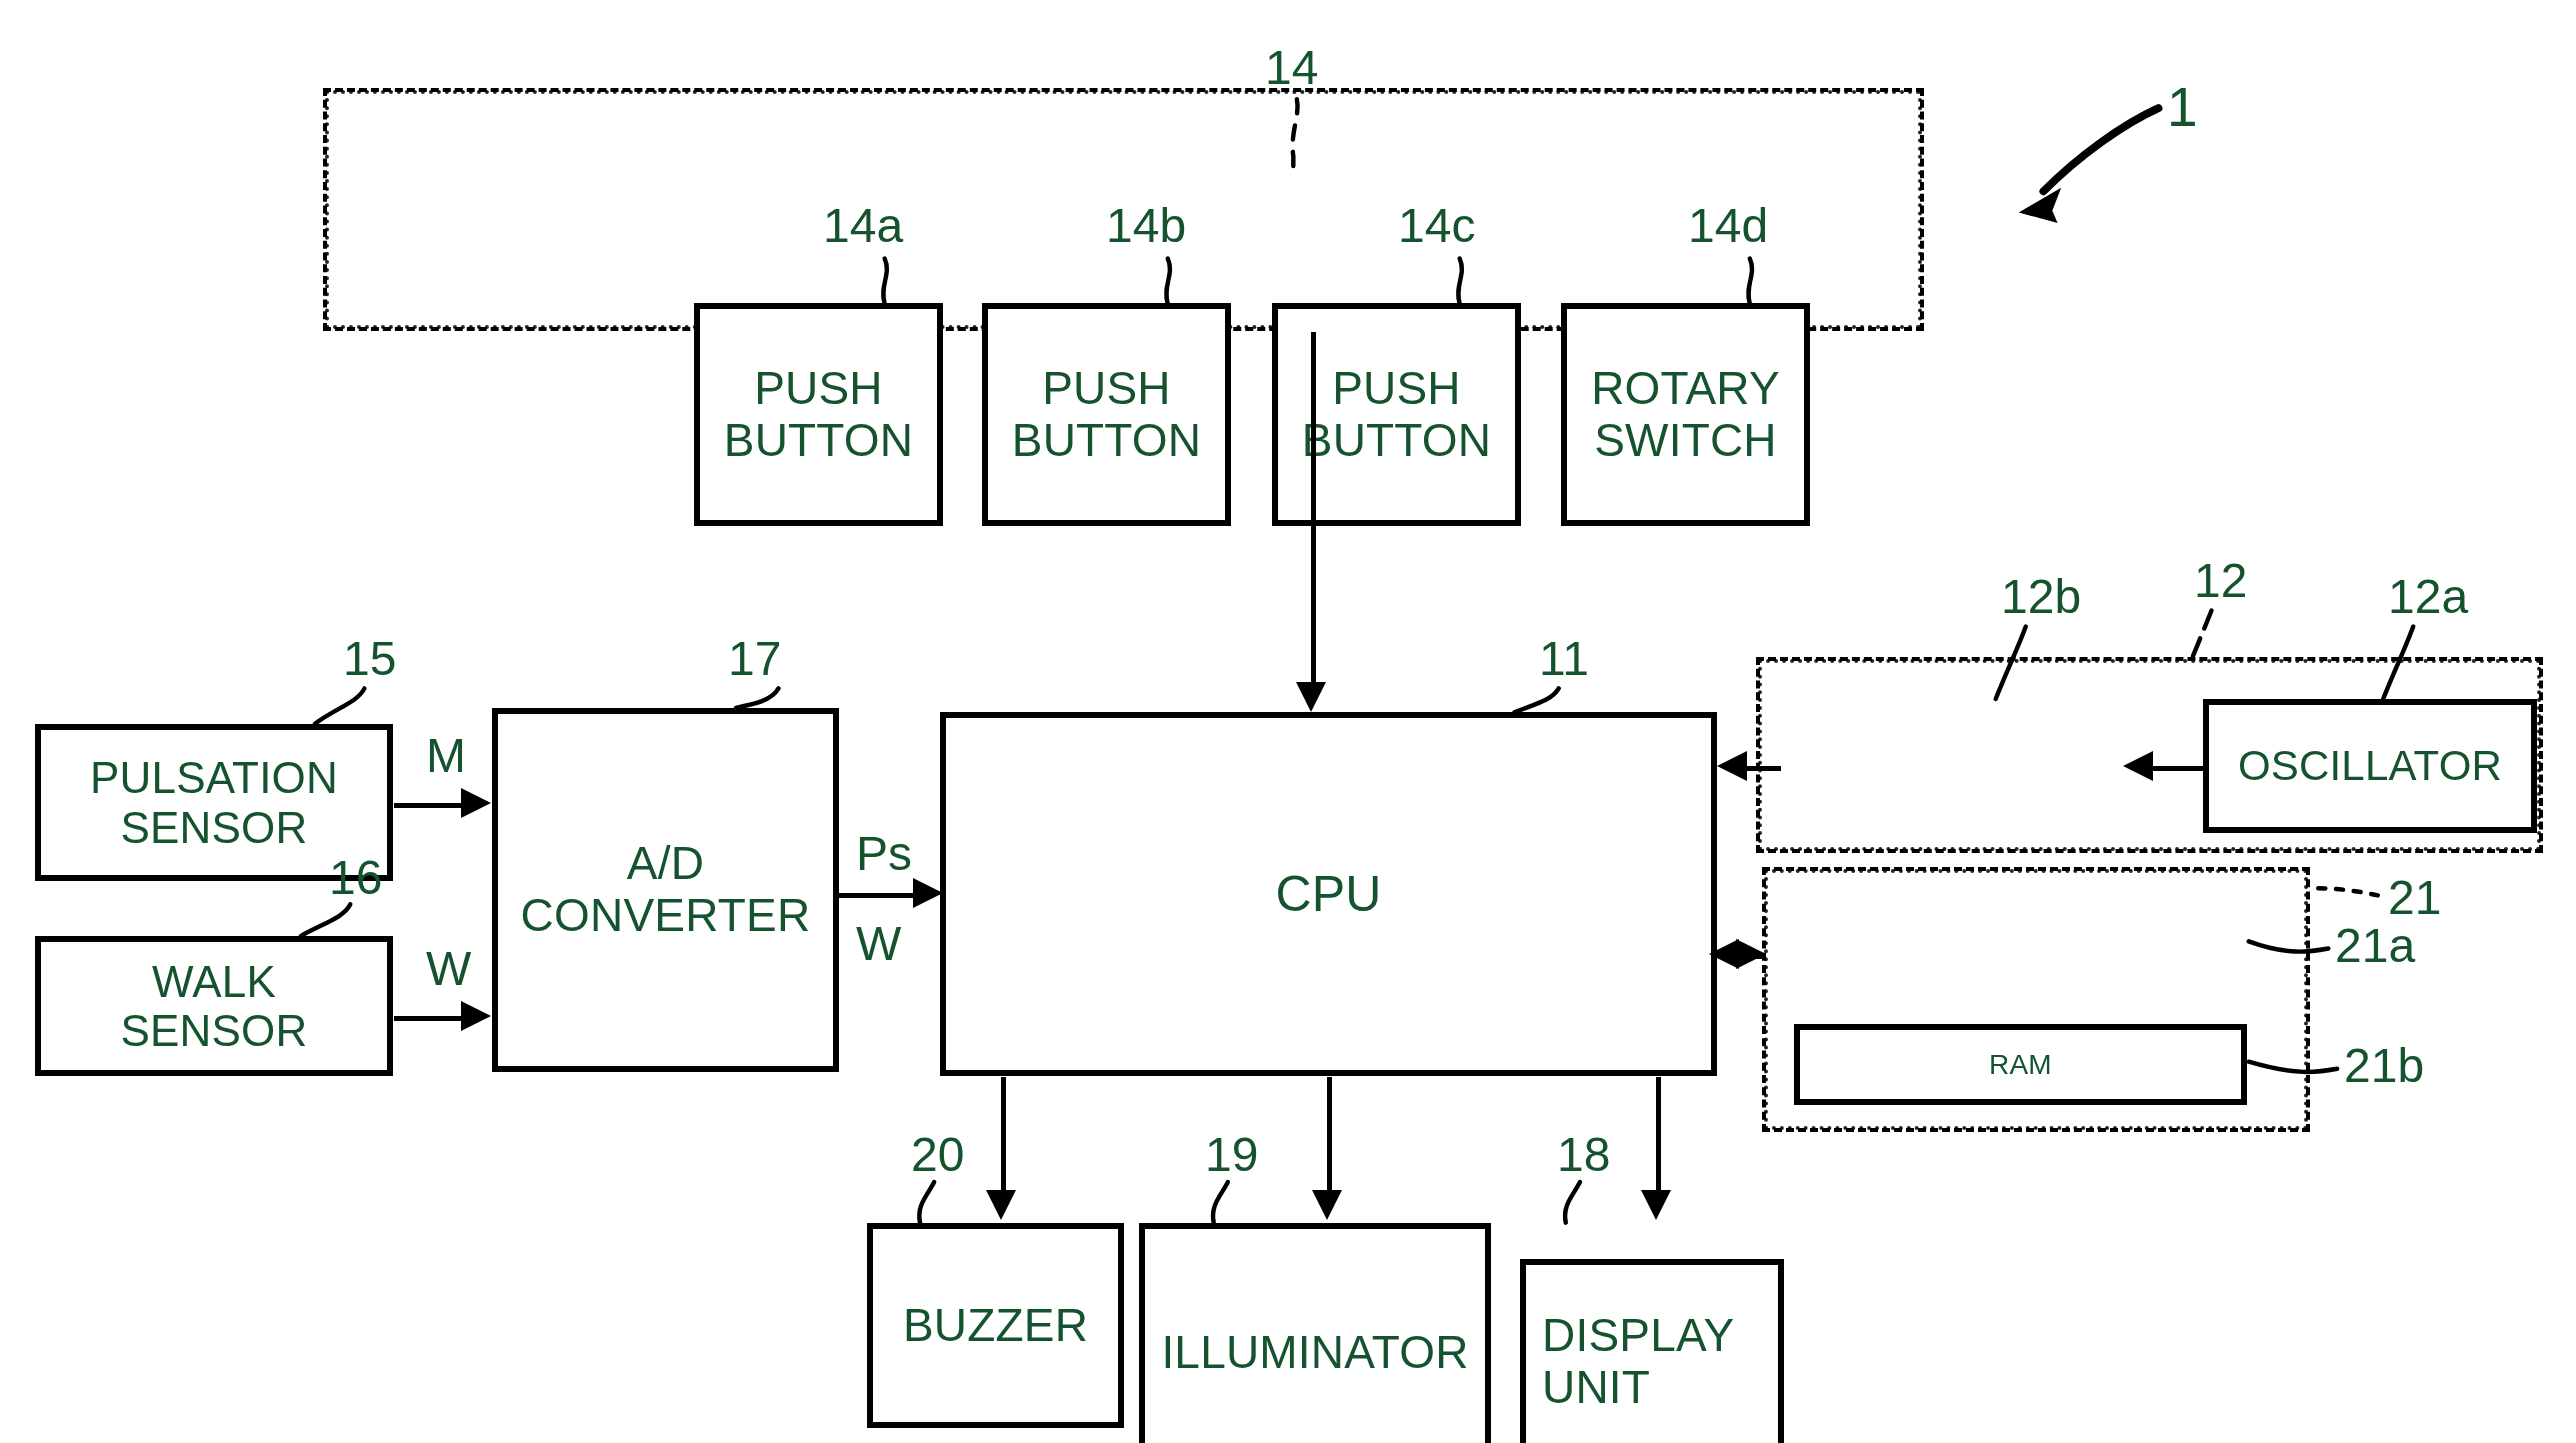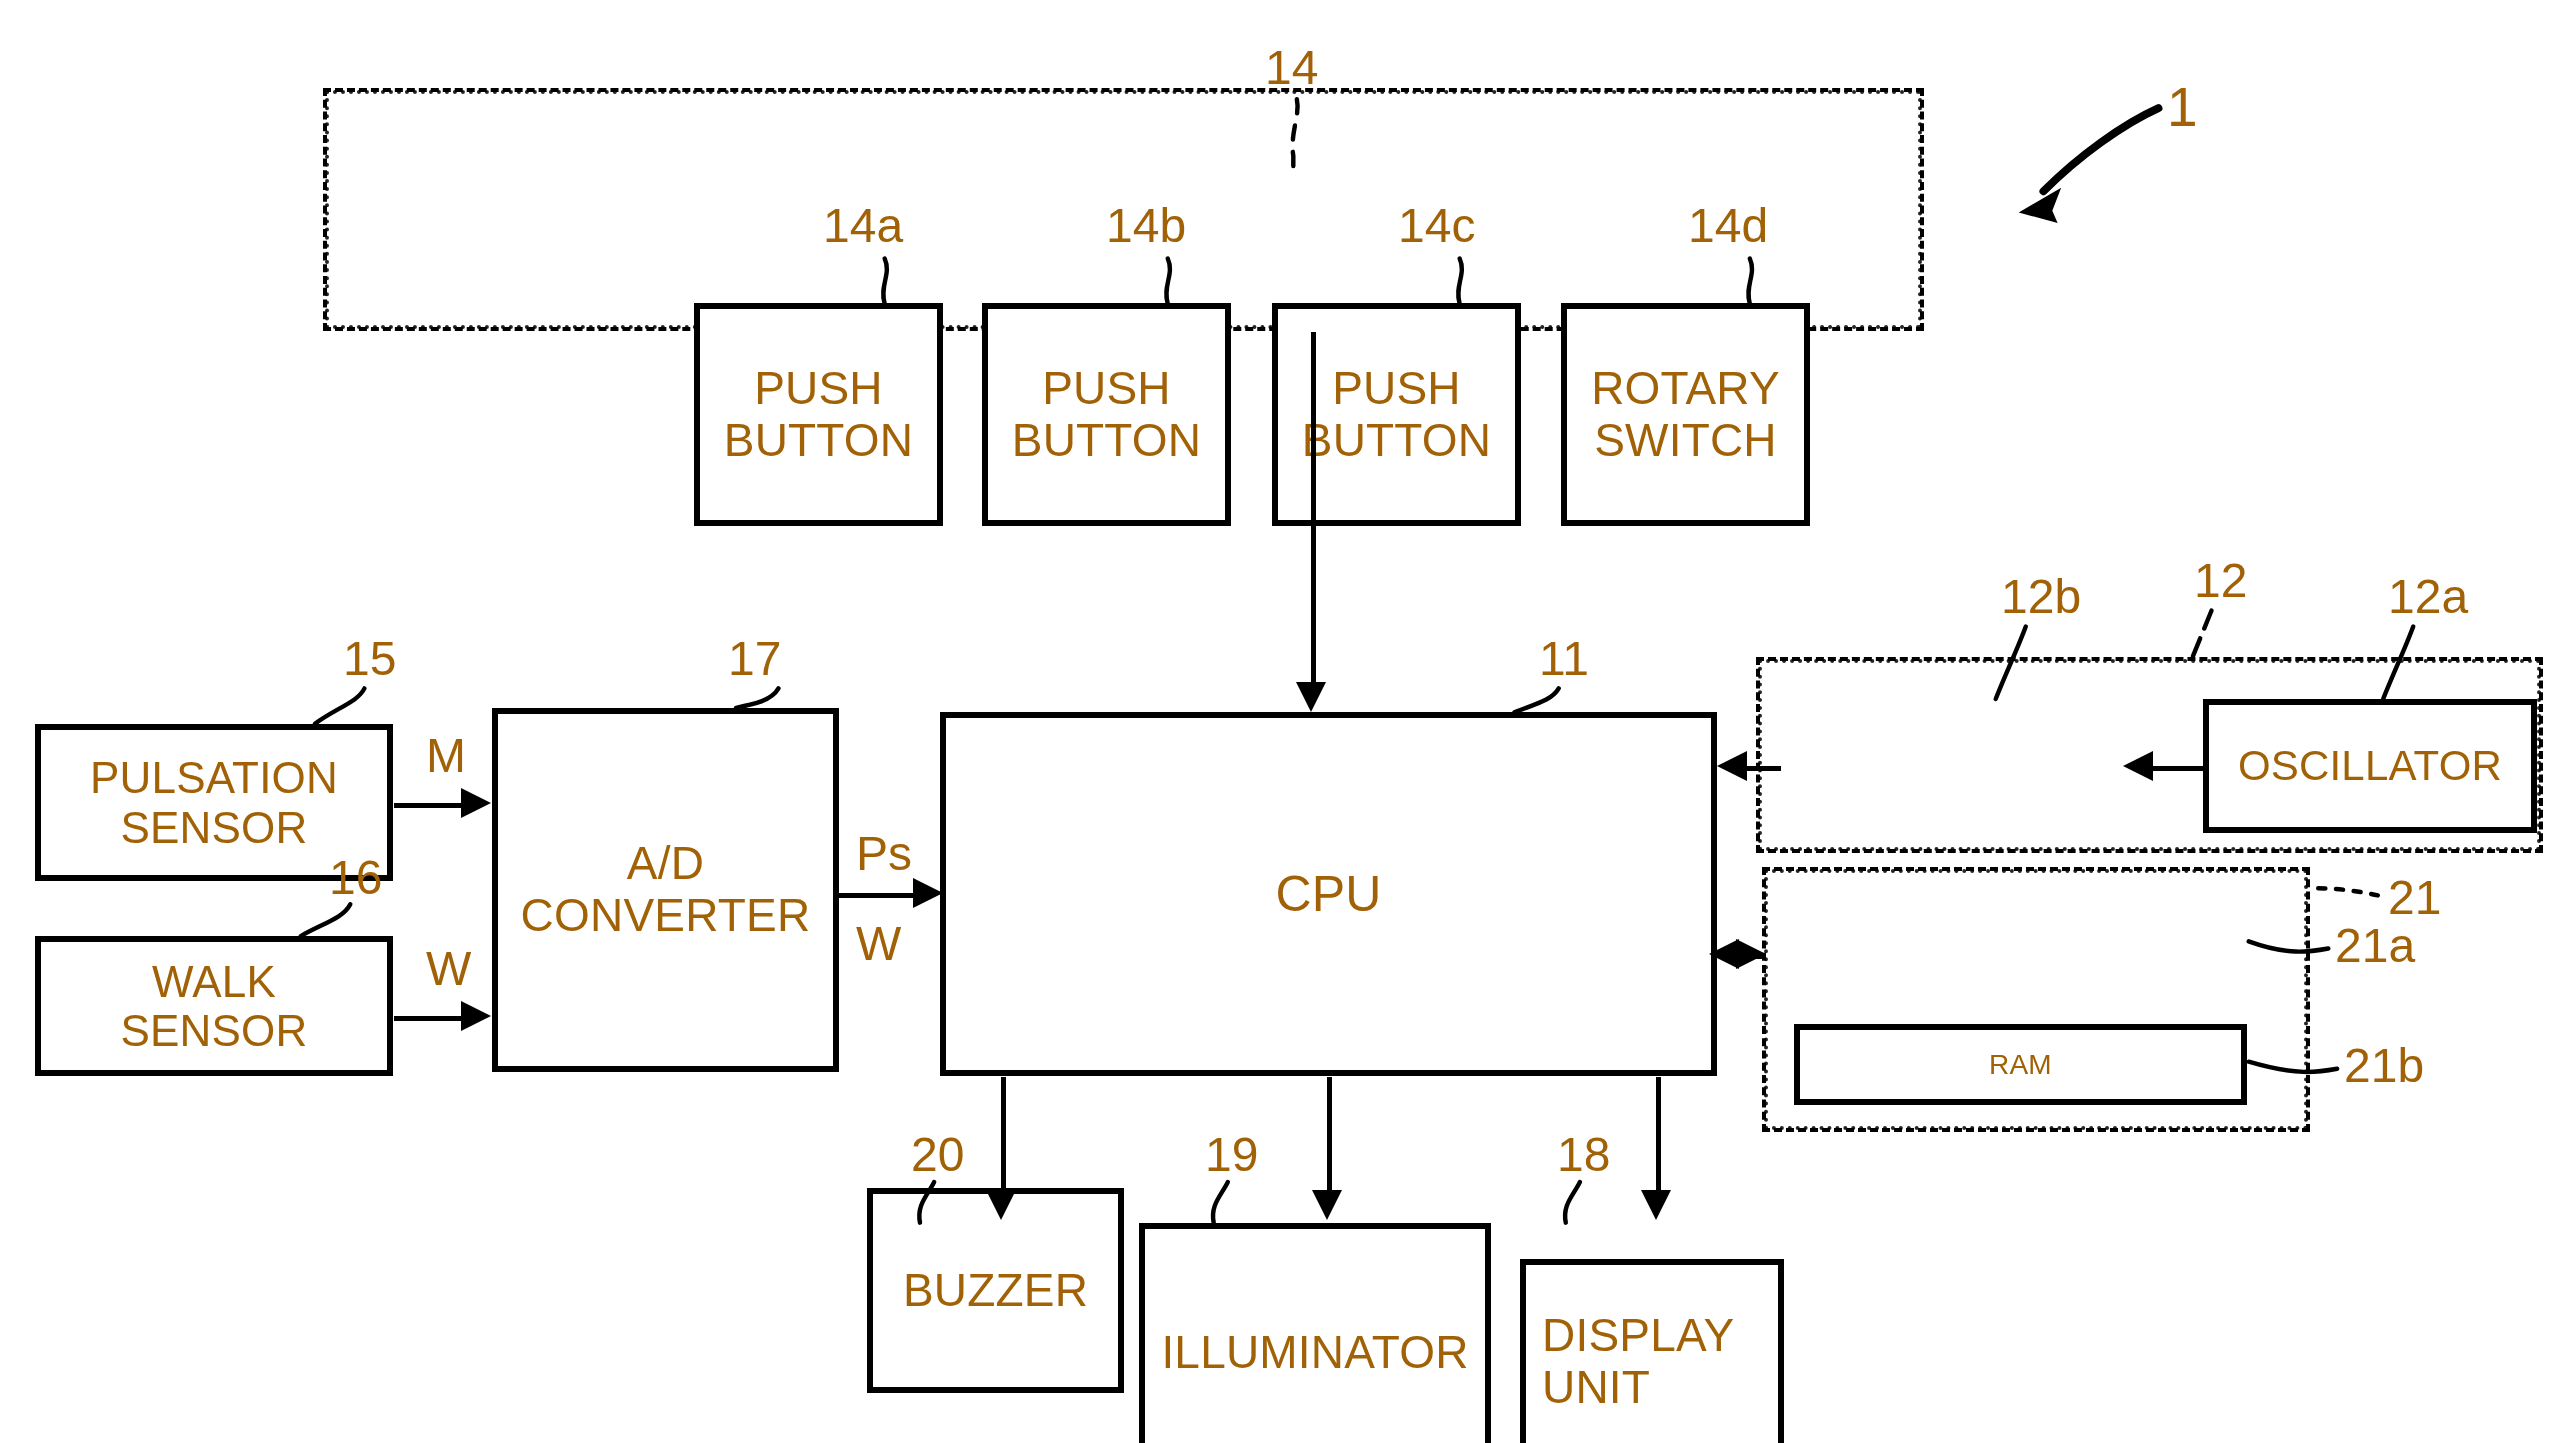--- a/index.html
+++ b/index.html
@@ -6,21 +6,21 @@
     margin: 0;
     padding: 0;
     background: #ffffff;
   }
   #root {
     position: relative;
     width: 2576px;
     height: 1444px;
     background: #ffffff;
     font-family: "Liberation Sans", sans-serif;
-    color: #a16207;
+    color: #14532d;
     overflow: hidden;
   }
   
   .box {
     position: absolute;
     box-sizing: border-box;
     border: 6.2px solid #000;
     background: #fff;
     display: flex;
     align-items: center;
@@ -202,21 +202,21 @@
   </div>
 
   <div class="ref" style="left:2388px; top:874px;">21</div>
   <div class="ref" style="left:2335px; top:922px;">21a</div>
   <div class="ref" style="left:2344px; top:1042px;">21b</div>
 
   <div class="hline" style="left:1739px; top:954px; width:25px;"></div>
   <div class="arrow-l" style="left:1709px; top:939px;"></div>
   <div class="arrow-r" style="left:1736px; top:939px;"></div>
 
-  <div class="box" style="left:867px; top:1188px; width:257px; height:205px; font-size:46px;">
+  <div class="box" style="left:867px; top:1223px; width:257px; height:205px; font-size:46px;">
     <span>BUZZER</span>
   </div>
   <div class="ref" style="left:911px; top:1131px;">20</div>
 
   <div class="box" style="left:1139px; top:1223px; width:352px; height:260px; font-size:46px;">
     <span>ILLUMINATOR</span>
   </div>
   <div class="ref" style="left:1205px; top:1131px;">19</div>
 
   <div class="box left-align" style="left:1520px; top:1223px; width:264px; height:205px; font-size:46px;">

